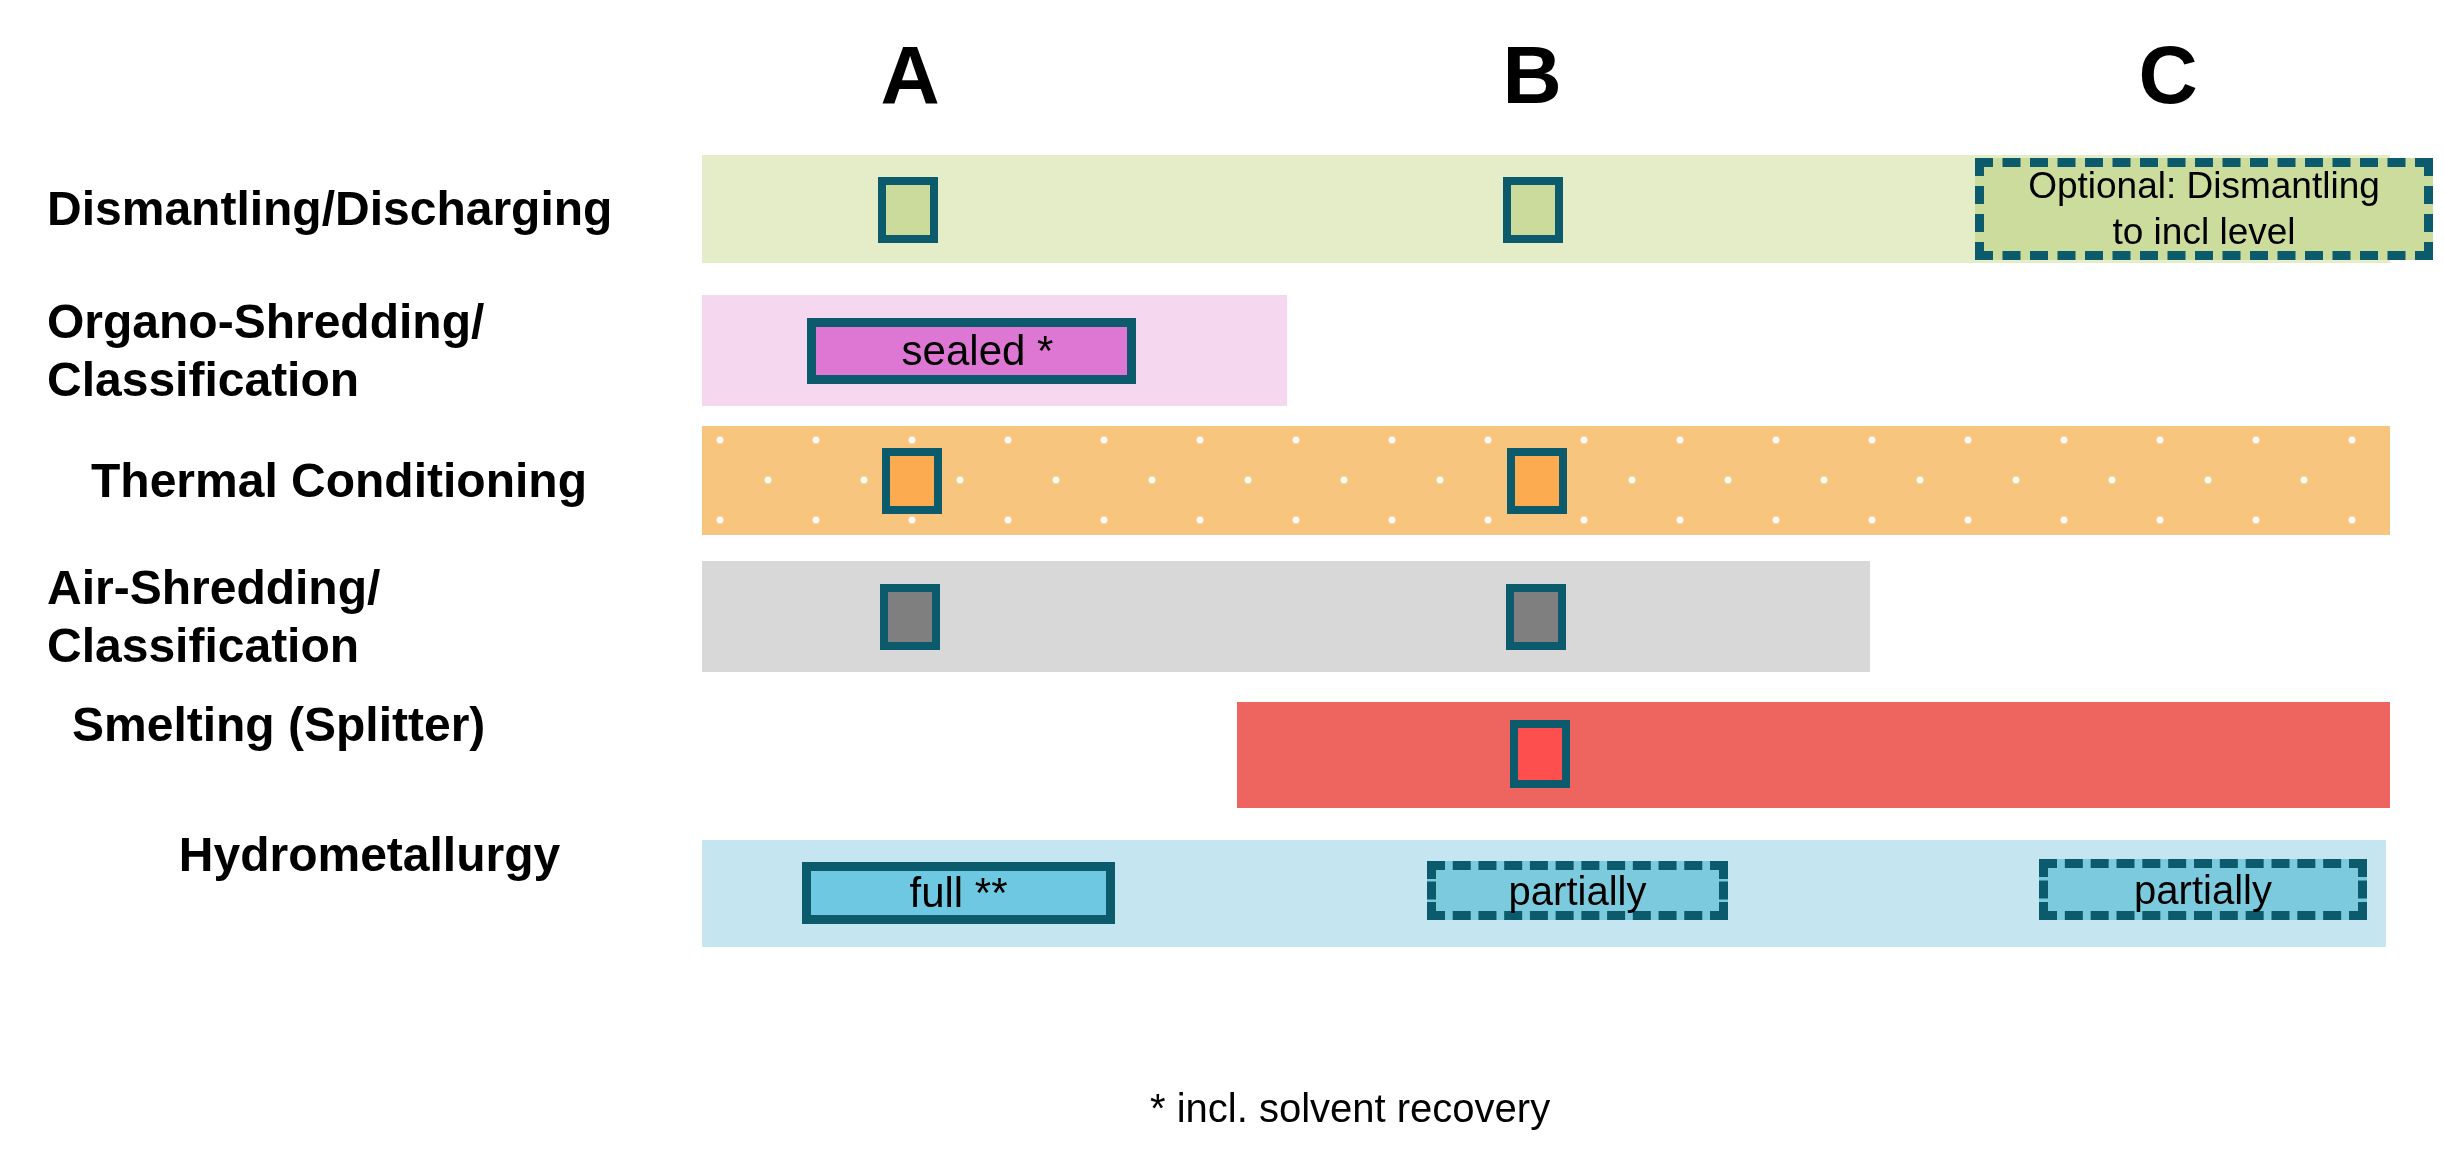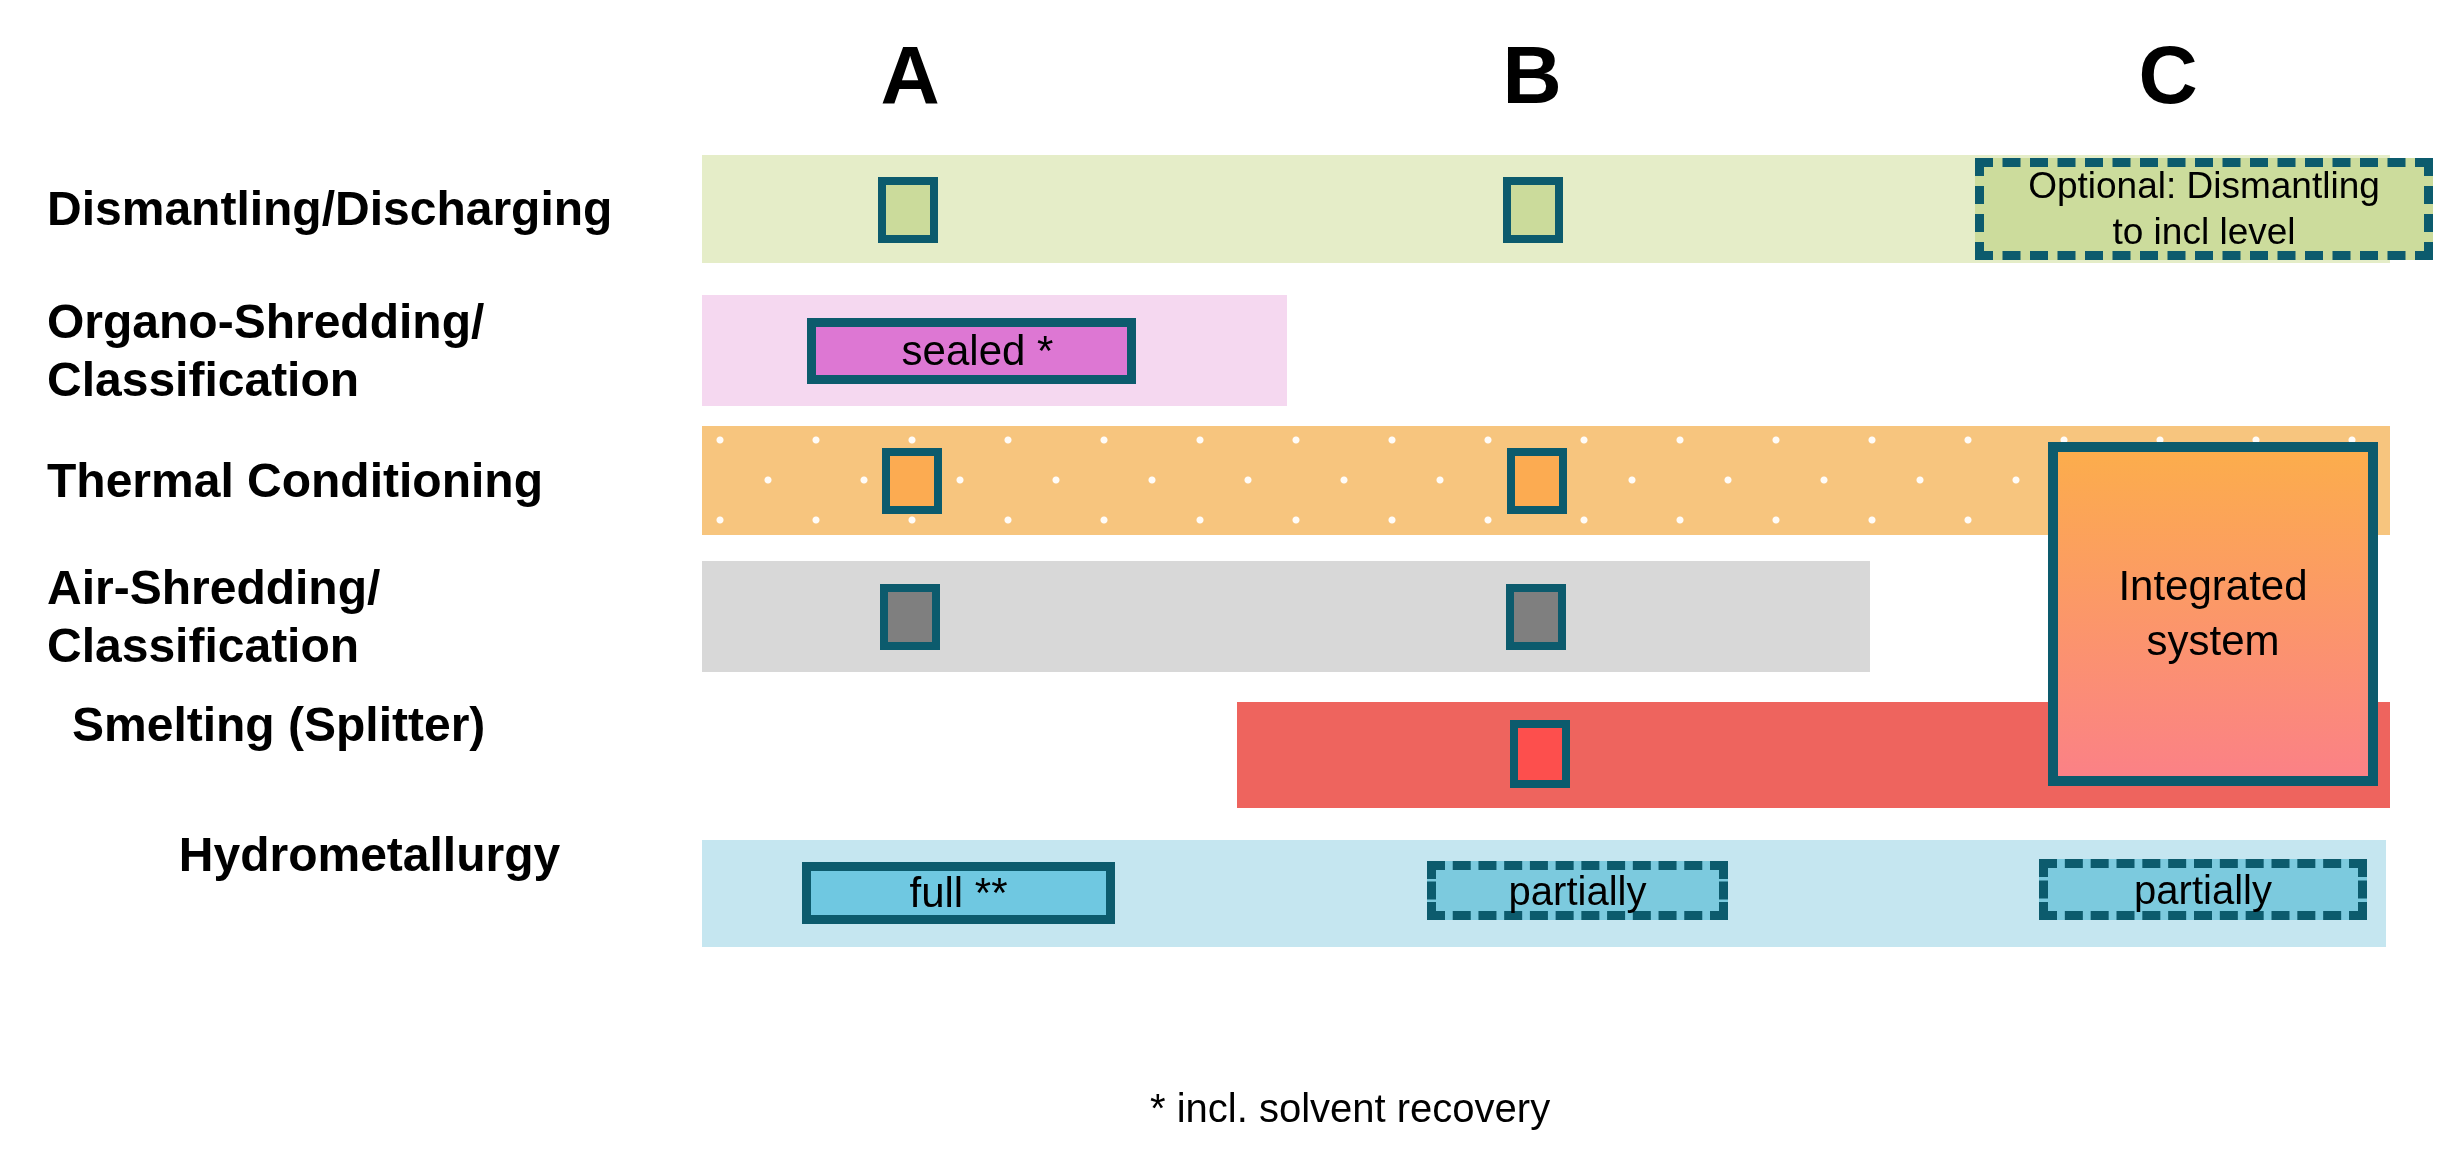--- a/index.html
+++ b/index.html
@@ -34,21 +34,21 @@
   }
   #col-a{left:800px;} #col-b{left:1422px;} #col-c{left:2058px;}
 
   .row-label{
     position:absolute;left:47px;width:645px;
     display:flex;flex-direction:column;justify-content:center;
     font-weight:bold;font-size:48px;line-height:1.2;text-align:left;
   }
   #lbl-dismantling{top:155px;height:108px;}
   #lbl-organo{top:295px;height:111px;}
-  #lbl-thermal{top:426px;height:109px;}
+  #lbl-thermal{top:426px;height:109px;margin-left:44px;}
   #lbl-air{top:561px;height:111px;}
   #lbl-smelting{top:672px;height:106px;margin-left:25px;}
   #lbl-hydro{top:801px;height:107px;text-align:center;}
 
   .band{position:absolute;}
   #band-dismantling{left:702px;top:155px;width:1688px;height:108px;background:var(--band-dismantling);}
   #band-organo{left:702px;top:295px;width:585px;height:111px;background:var(--band-organo);}
   #band-thermal{
     left:702px;top:426px;width:1688px;height:109px;background:var(--band-thermal);
     background-image:
@@ -137,24 +137,20 @@
 
   <div class="labelbox" id="box-sealed">
     <span>sealed *</span>
   </div>
 
   <div class="labelbox" id="box-optional">
     <span>Optional: Dismantling</span>
     <span>to incl level</span>
   </div>
 
-  <div class="labelbox" id="box-integrated">
-    <span>Integrated</span>
-    <span>system</span>
-  </div>
 
   <div class="labelbox" id="box-full">
     <span>full **</span>
   </div>
 
   <div class="labelbox" id="box-part-b">
     <span>partially</span>
   </div>
 
   <div class="labelbox" id="box-part-c">

